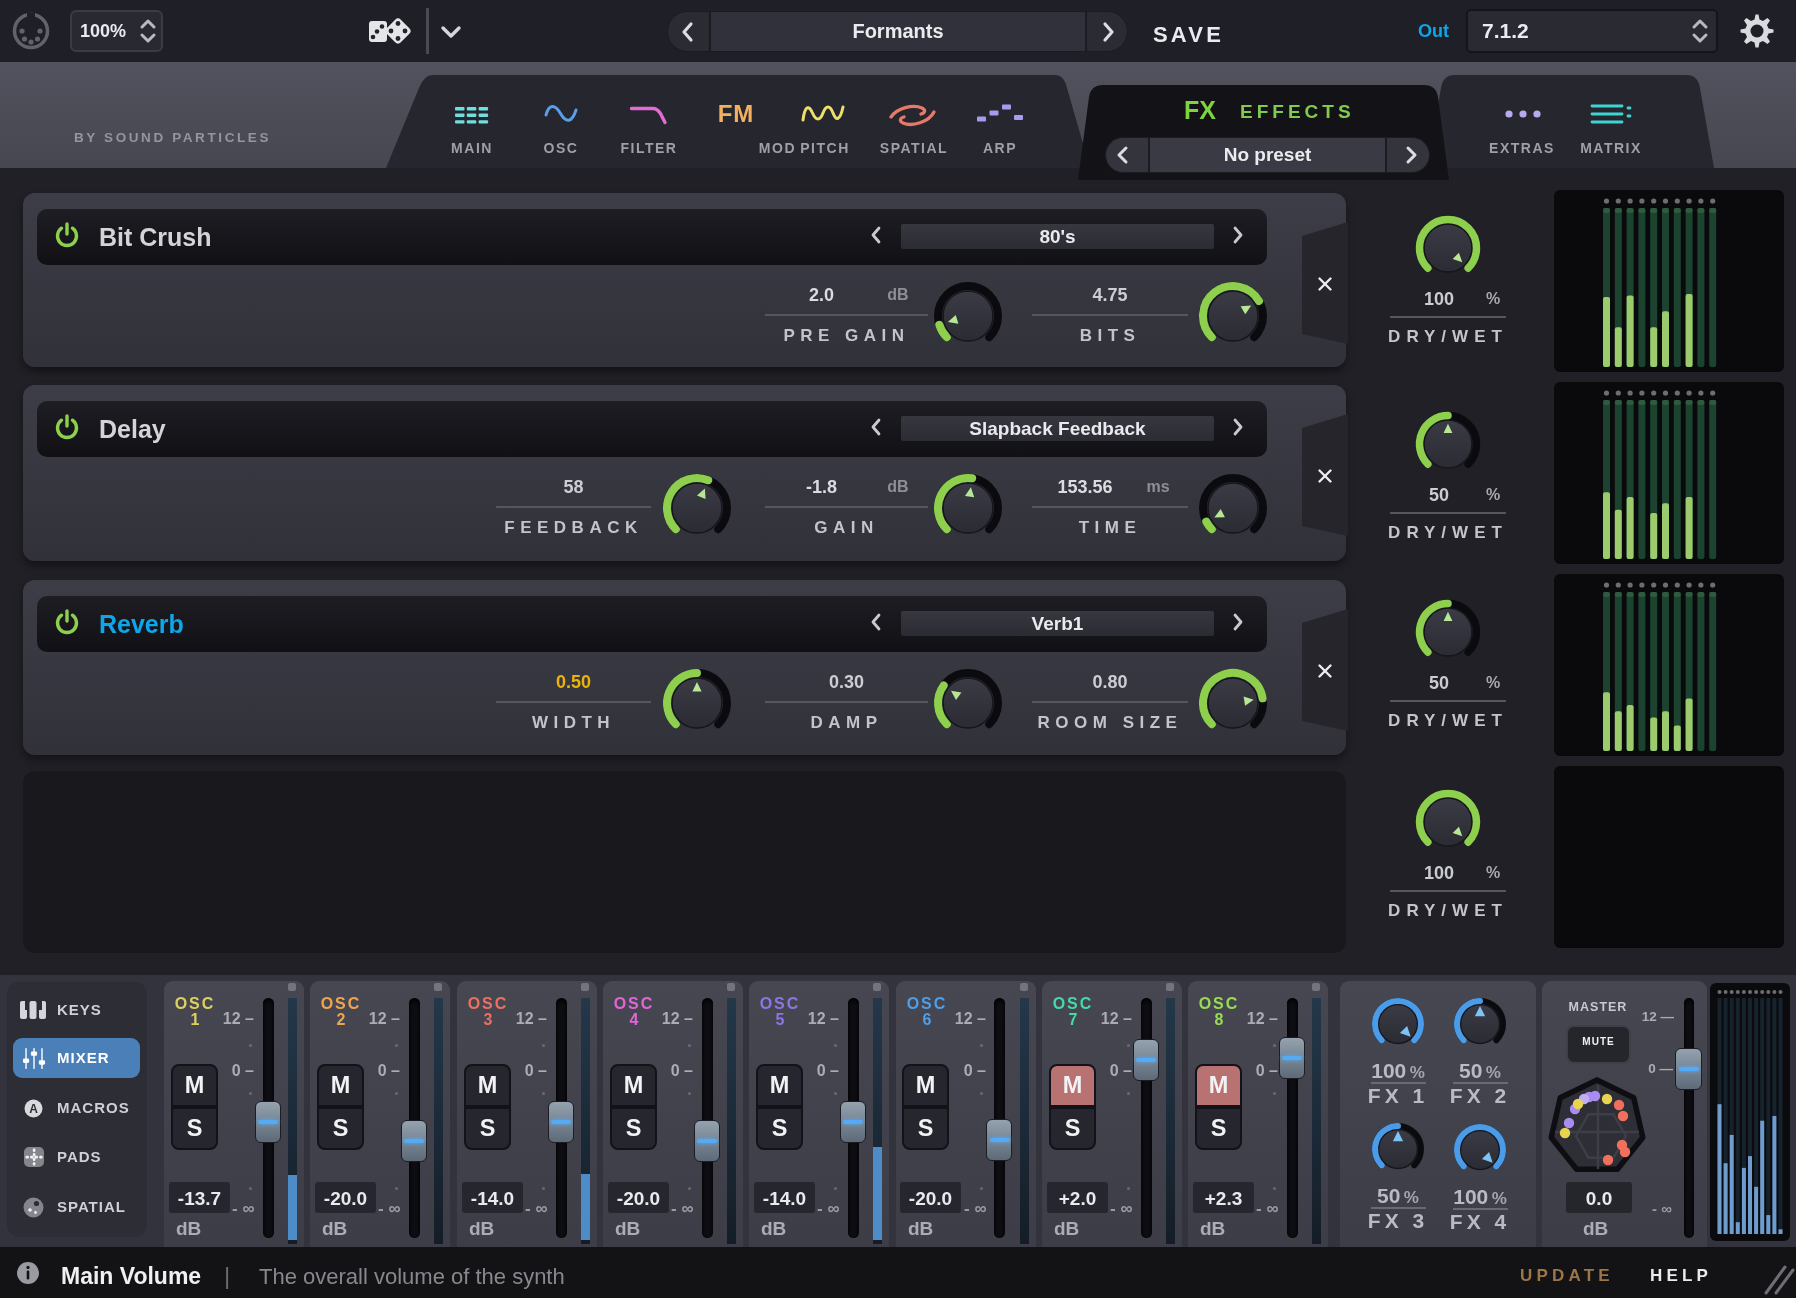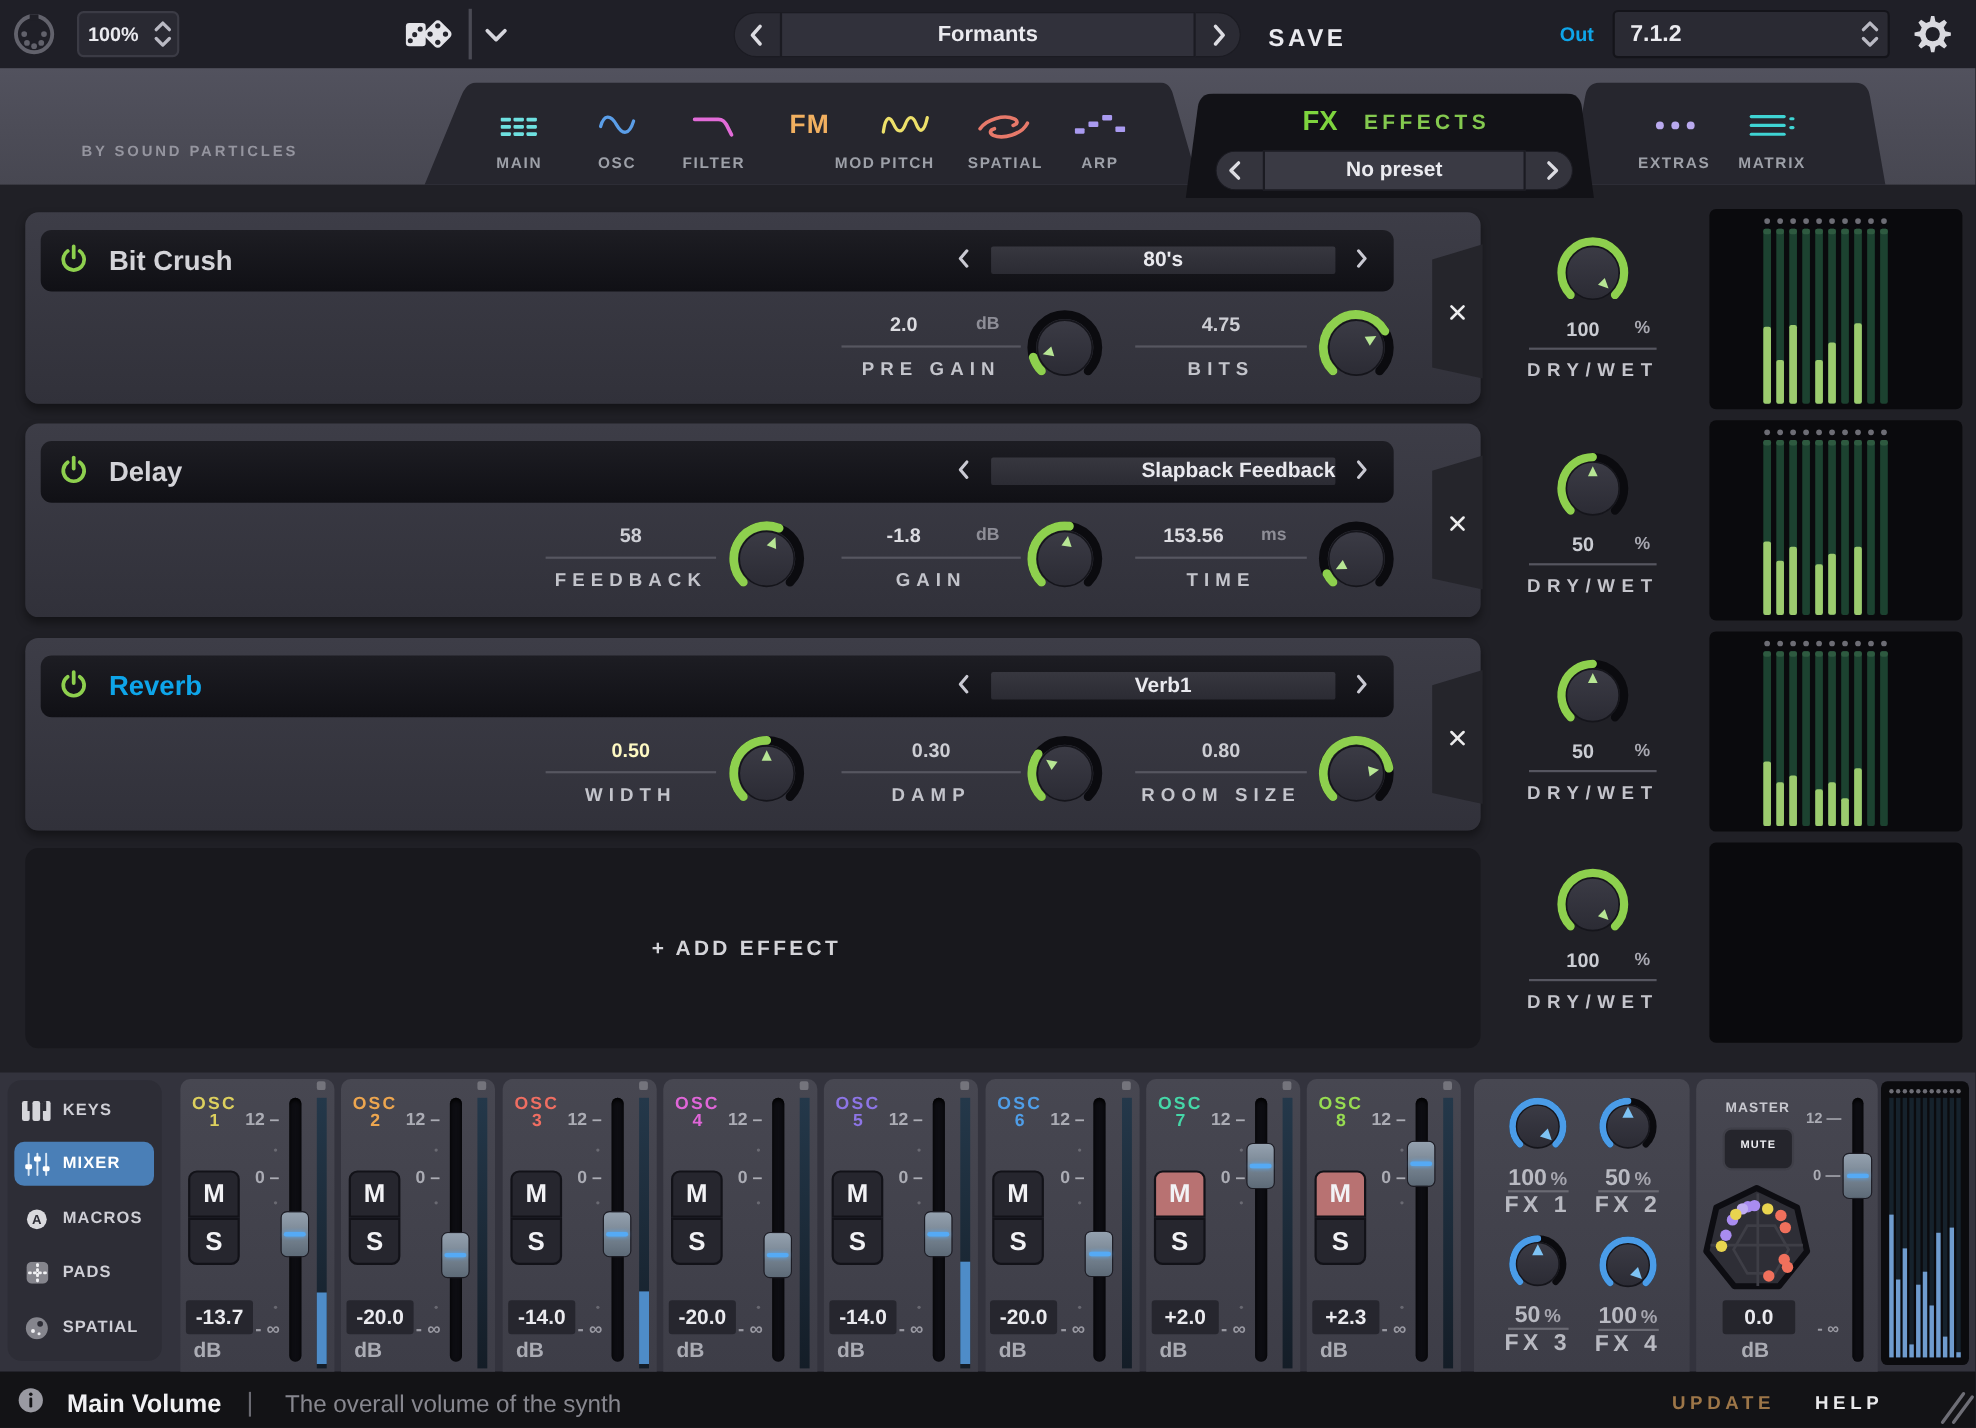--- a/index.html
+++ b/index.html
@@ -238,21 +238,21 @@
 <div class="abs" style="left:37px;top:401px;width:1230px;height:56px;background:linear-gradient(#1d1d23,#101015);border-radius:10px"></div>
 <svg class="abs" style="left:53px;top:413px" width="28" height="28" viewBox="0 0 28 28">
       <path d="M 19.45 7.22 A 9.5 9.5 0 1 1 8.55 7.22" stroke="#8ed04e" stroke-width="3.4" fill="none" stroke-linecap="round"></path>
       <line x1="14" y1="3" x2="14" y2="13" stroke="#8ed04e" stroke-width="3.4" stroke-linecap="round"></line>
     </svg>
 <div class="abs b" style="left:99px;top:415px;font-size:25px;color:#d3d3d8">Delay</div>
 <svg class="abs" style="left:868px;top:417px" width="16" height="20" viewBox="0 0 16 20">
       <path d="M11 3 L5 10 L11 17" fill="none" stroke="#c9c9d2" stroke-width="2.8" stroke-linecap="round" stroke-linejoin="round"></path>
     </svg>
 <div class="abs" style="left:901px;top:416px;width:313px;height:25px;background:linear-gradient(#37373f,#2b2b33);border-radius:2px"></div>
-<div class="abs b" style="left:901px;top:418px;width:313px;text-align:right;font-size:19px;color:#e9e9ee">Slapback Feedback</div>
+<div class="abs b" style="left:901px;top:418px;width:313px;text-align:center;font-size:19px;color:#e9e9ee">Slapback Feedback</div>
 <svg class="abs" style="left:1230px;top:417px" width="16" height="20" viewBox="0 0 16 20">
       <path d="M5 3 L11 10 L5 17" fill="none" stroke="#c9c9d2" stroke-width="2.8" stroke-linecap="round" stroke-linejoin="round"></path>
     </svg>
 <div class="abs b" style="left:496px;top:477px;width:155px;text-align:center;font-size:18px;color:#cdced4">58</div>
 <div class="abs" style="left:496px;top:506px;width:155px;height:1.5px;background:#565660"></div>
 <div class="abs b" style="left:496px;top:518px;width:155px;text-align:center;font-size:17px;letter-spacing:5.5px;color:#c3c4cb">FEEDBACK</div>
 <svg class="abs" style="left:661px;top:472px" width="72" height="72" viewBox="0 0 72 72">
       <path d="M 14.79 57.21 A 30 30 0 1 1 57.21 57.21" stroke="#0b0b0f" stroke-width="8" fill="none" stroke-linecap="round"></path>
       <circle cx="36" cy="36" r="25" fill="url(#kb)" stroke="#15151b" stroke-width="1.5"></circle>
       <path d="M 14.79 57.21 A 30 30 0 0 1 47.24 8.18" stroke="#8ed04e" stroke-width="8" fill="none" stroke-linecap="round"></path>
@@ -295,21 +295,21 @@
     </svg>
 <div class="abs b" style="left:99px;top:610px;font-size:25px;color:#0ea5e9">Reverb</div>
 <svg class="abs" style="left:868px;top:612px" width="16" height="20" viewBox="0 0 16 20">
       <path d="M11 3 L5 10 L11 17" fill="none" stroke="#c9c9d2" stroke-width="2.8" stroke-linecap="round" stroke-linejoin="round"></path>
     </svg>
 <div class="abs" style="left:901px;top:611px;width:313px;height:25px;background:linear-gradient(#37373f,#2b2b33);border-radius:2px"></div>
 <div class="abs b" style="left:901px;top:613px;width:313px;text-align:center;font-size:19px;color:#e9e9ee">Verb1</div>
 <svg class="abs" style="left:1230px;top:612px" width="16" height="20" viewBox="0 0 16 20">
       <path d="M5 3 L11 10 L5 17" fill="none" stroke="#c9c9d2" stroke-width="2.8" stroke-linecap="round" stroke-linejoin="round"></path>
     </svg>
-<div class="abs b" style="left:496px;top:672px;width:155px;text-align:center;font-size:18px;color:#fef9c3">0.50</div>
+<div class="abs b" style="left:496px;top:672px;width:155px;text-align:center;font-size:18px;color:#eab308">0.50</div>
 <div class="abs" style="left:496px;top:701px;width:155px;height:1.5px;background:#565660"></div>
 <div class="abs b" style="left:496px;top:713px;width:155px;text-align:center;font-size:17px;letter-spacing:5.5px;color:#c3c4cb">WIDTH</div>
 <svg class="abs" style="left:661px;top:667px" width="72" height="72" viewBox="0 0 72 72">
       <path d="M 14.79 57.21 A 30 30 0 1 1 57.21 57.21" stroke="#0b0b0f" stroke-width="8" fill="none" stroke-linecap="round"></path>
       <circle cx="36" cy="36" r="25" fill="url(#kb)" stroke="#15151b" stroke-width="1.5"></circle>
       <path d="M 14.79 57.21 A 30 30 0 0 1 36.00 6.00" stroke="#8ed04e" stroke-width="8" fill="none" stroke-linecap="round"></path>
       <polygon points="36.0,15.0 40.6,24.5 31.4,24.5" fill="#b7e694"></polygon>
     </svg>
 <div class="abs b" style="left:765px;top:672px;width:163px;text-align:center;font-size:18px;color:#cdced4">0.30</div>
 <div class="abs" style="left:765px;top:701px;width:163px;height:1.5px;background:#565660"></div>
@@ -323,21 +323,20 @@
 <div class="abs b" style="left:1032px;top:672px;width:156px;text-align:center;font-size:18px;color:#cdced4">0.80</div>
 <div class="abs" style="left:1032px;top:701px;width:156px;height:1.5px;background:#565660"></div>
 <div class="abs b" style="left:1032px;top:713px;width:156px;text-align:center;font-size:17px;letter-spacing:5.5px;color:#c3c4cb">ROOM SIZE</div>
 <svg class="abs" style="left:1197px;top:667px" width="72" height="72" viewBox="0 0 72 72">
       <path d="M 14.79 57.21 A 30 30 0 1 1 57.21 57.21" stroke="#0b0b0f" stroke-width="8" fill="none" stroke-linecap="round"></path>
       <circle cx="36" cy="36" r="25" fill="url(#kb)" stroke="#15151b" stroke-width="1.5"></circle>
       <path d="M 14.79 57.21 A 30 30 0 1 1 65.63 31.31" stroke="#8ed04e" stroke-width="8" fill="none" stroke-linecap="round"></path>
       <polygon points="56.7,32.7 48.1,38.8 46.6,29.6" fill="#b7e694"></polygon>
     </svg>
 <div class="abs" style="left:23px;top:771px;width:1323px;height:182px;background:#18181d;border-radius:12px"></div>
-<div class="abs b" style="left:23px;top:852px;width:1311px;text-align:center;font-size:19px;letter-spacing:3px;color:#d3d3d8">+ ADD EFFECT</div>
 <svg class="abs" style="left:1411px;top:211px" width="74" height="74" viewBox="0 0 74 74">
       <path d="M 16.85 57.15 A 28.5 28.5 0 1 1 57.15 57.15" stroke="#0b0b0f" stroke-width="7.5" fill="none" stroke-linecap="round"></path>
       <circle cx="37" cy="37" r="24" fill="url(#kb)" stroke="#15151b" stroke-width="1.5"></circle>
       <path d="M 16.85 57.15 A 28.5 28.5 0 1 1 57.15 57.15" stroke="#8ed04e" stroke-width="7.5" fill="none" stroke-linecap="round"></path>
       <polygon points="51.3,51.3 41.7,47.9 47.9,41.7" fill="#b7e694"></polygon>
     </svg>
 <div class="abs b" style="left:1399px;top:289px;width:80px;text-align:center;font-size:18px;color:#caccd2">100</div>
 <div class="abs b" style="left:1486px;top:290px;font-size:16px;color:#a8a8b1">%</div>
 <div class="abs" style="left:1390px;top:316px;width:116px;height:1.5px;background:#565660"></div>
 <div class="abs b" style="left:1385px;top:327px;width:126px;text-align:center;font-size:17px;letter-spacing:6px;color:#c4c4cb">DRY/WET</div>

